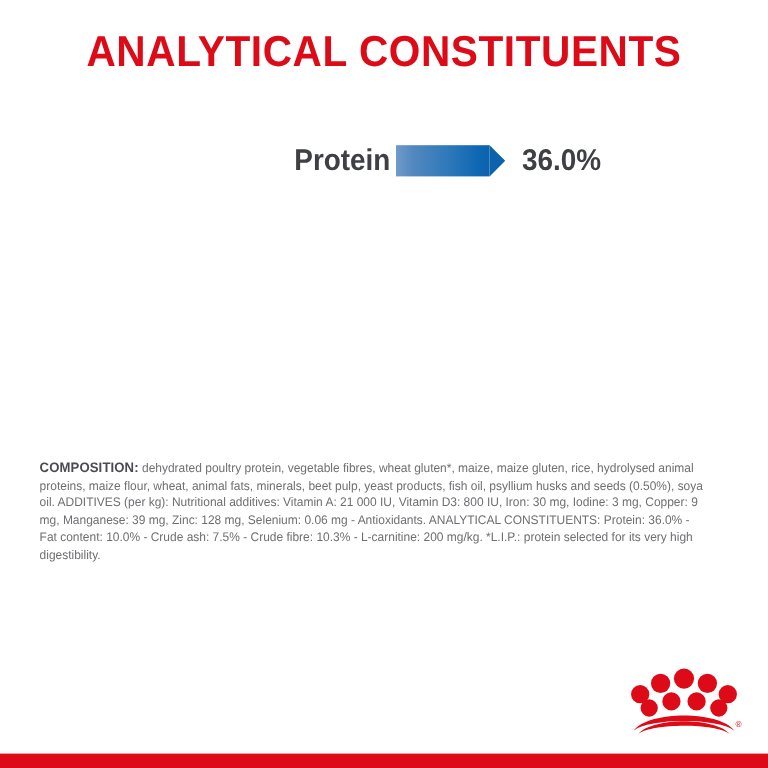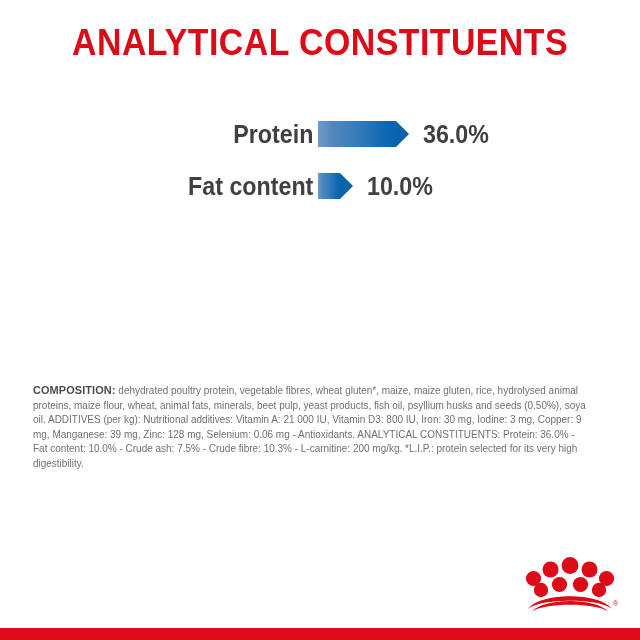--- a/index.html
+++ b/index.html
@@ -36,21 +36,21 @@
     transform: scaleX(0.94);
     transform-origin: center top;
     line-height: 1.15;
     white-space: nowrap;
   }
 
   
   .chart {
     position: absolute;
     top: 108px;
-    left: 0;
+    left: 12px;
     width: 537px;
   }
   .row {
     display: flex;
     align-items: center;
     height: 52px;
   }
   .row-label {
     width: 318px;
     text-align: right;
@@ -147,27 +147,20 @@
   <div class="chart">
 
     <div class="row">
       <div class="row-label">Protein</div>
       <div class="bar-wrap">
         <div class="bar" style="width:78px"></div>
       </div>
       <div class="row-value">36.0%</div>
     </div>
 
-    <div class="row">
-      <div class="row-label">Fat content</div>
-      <div class="bar-wrap">
-        <div class="bar" style="width:22px"></div>
-      </div>
-      <div class="row-value">10.0%</div>
-    </div>
 
 
 
   </div>
 
   <div class="composition"><b>COMPOSITION:</b><span> dehydrated poultry protein, vegetable fibres, wheat gluten*, maize, maize gluten, rice, hydrolysed animal proteins, maize flour, wheat, animal fats, minerals, beet pulp, yeast products, fish oil, psyllium husks and seeds (0.50%), soya oil. ADDITIVES (per kg): Nutritional additives: Vitamin A: 21 000 IU, Vitamin D3: 800 IU, Iron: 30 mg, Iodine: 3 mg, Copper: 9 mg, Manganese: 39 mg, Zinc: 128 mg, Selenium: 0.06 mg - Antioxidants. ANALYTICAL CONSTITUENTS: Protein: 36.0% - Fat content: 10.0% - Crude ash: 7.5% - Crude fibre: 10.3% - L-carnitine: 200 mg/kg. *L.I.P.: protein selected for its very high digestibility.</span></div>
 
   <div class="logo">
     <svg viewBox="0 0 104 66" width="104" height="66" aria-hidden="true">
       <g fill="#DD0B18">

